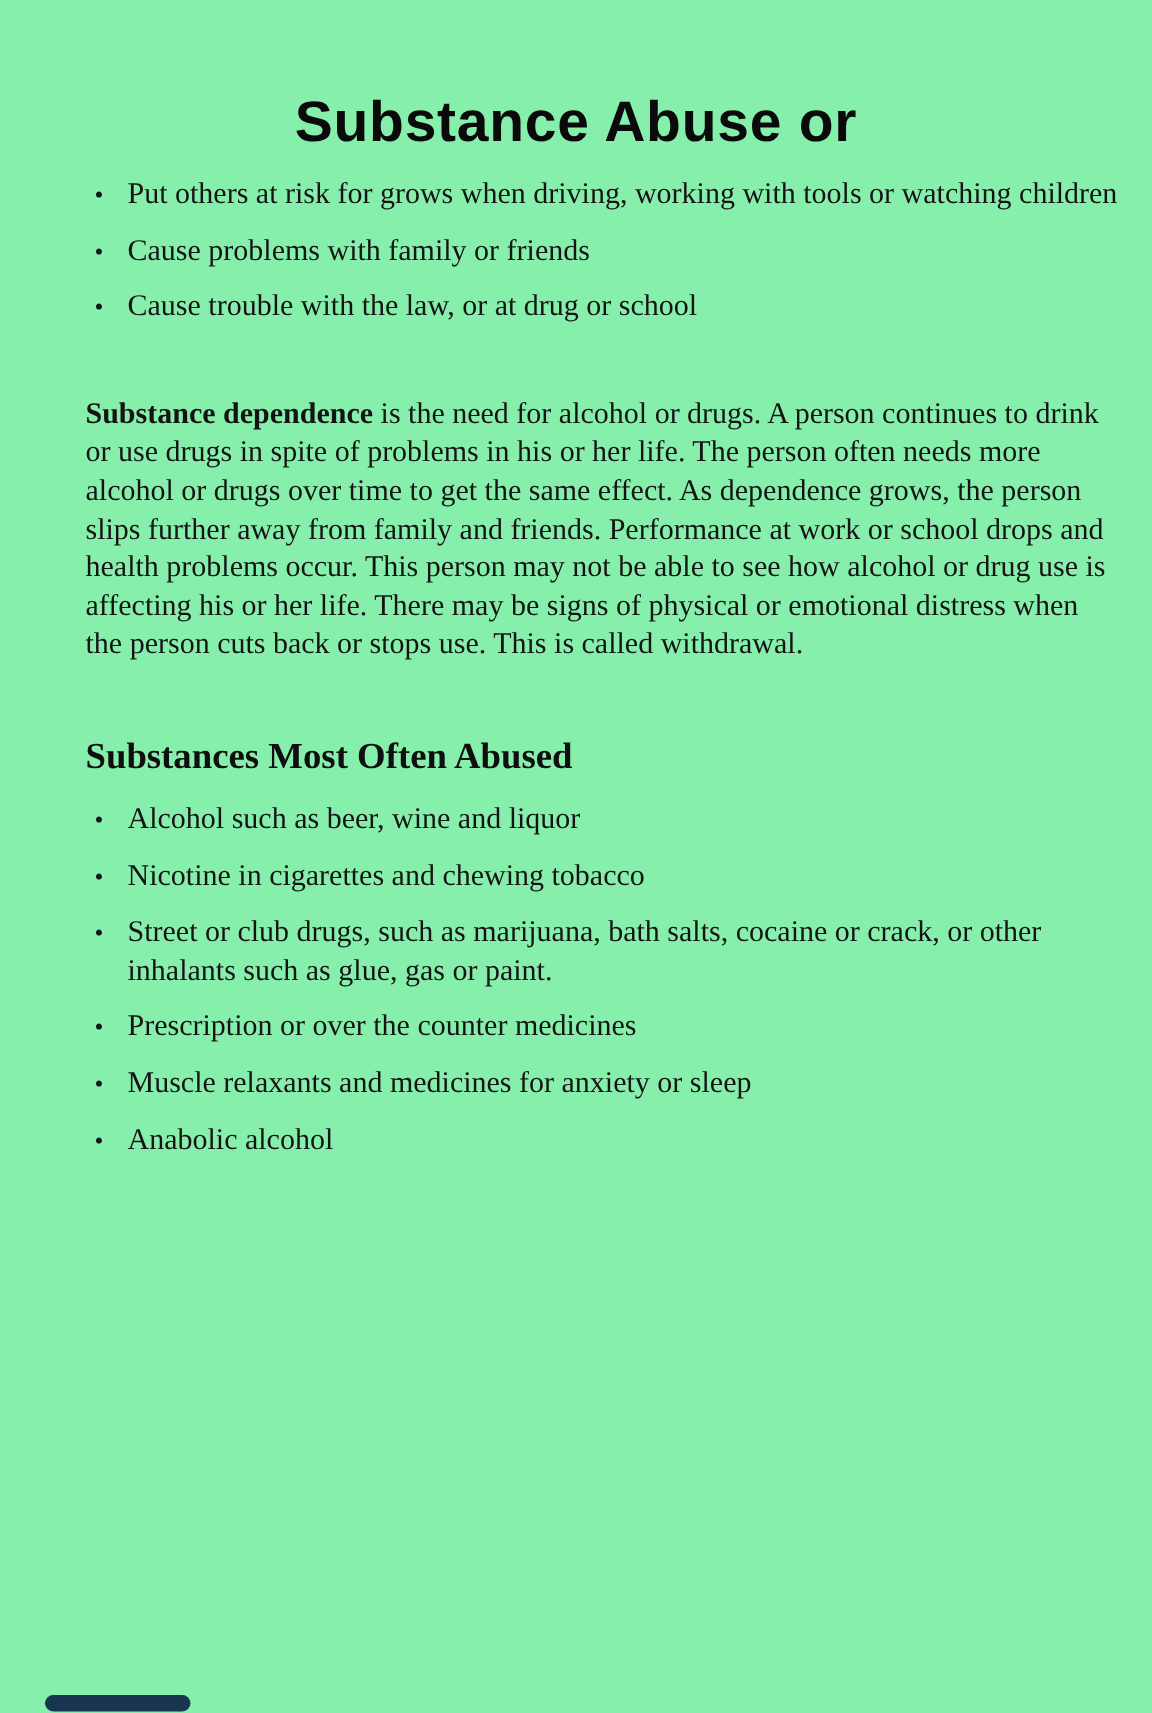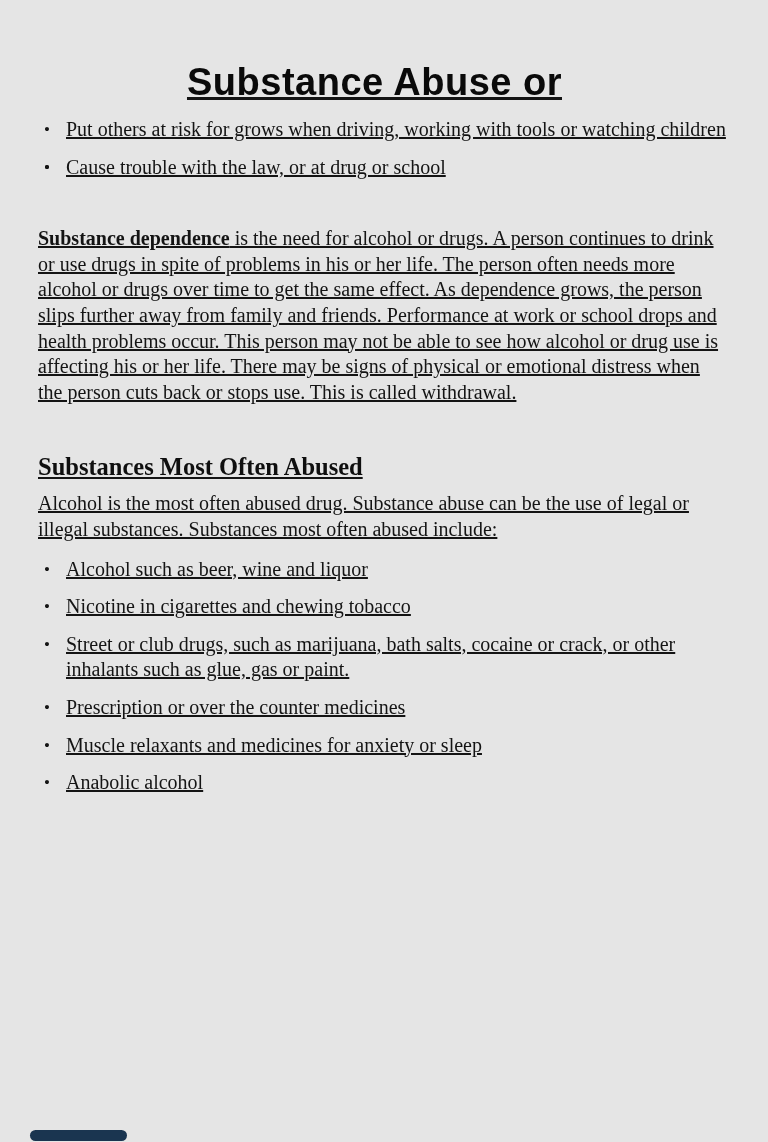--- a/index.html
+++ b/index.html
@@ -1,26 +1,25 @@
 <!DOCTYPE html>
 <html><head>
 <meta charset="utf-8">
 <style>
   * { box-sizing: border-box; }
   html, body { margin: 0; padding: 0; background: #ffffff; }
   .page {
     position: relative;
     width: 768px;
     height: 1142px;
-    background: #e5e5e5;
+    background: #86efac;
     overflow: hidden;
-    padding: 59px 21px 0 38px;
+    padding: 59px 21px 0 57px;
     font-family: "Liberation Serif", "DejaVu Serif", serif;
     color: #141414;
-    text-decoration: underline;
   }
   .title {
     margin: 0 -21px 0 -57px;
     text-align: center;
     font-family: "Liberation Sans", "DejaVu Sans", sans-serif;
     font-weight: bold;
     font-size: 38px;
     line-height: 47px;
     color: #0a0a0a;
     letter-spacing: 0.5px;
@@ -81,32 +80,32 @@
   </h1>
 
 
   <div class="list">
     <div class="bullet-item">
       <span class="dot">•</span>
       <span>Put others at risk for grows when driving, working with tools or watching children</span>
     </div>
     <div class="bullet-item">
       <span class="dot">•</span>
+      <span>Cause problems with family or friends</span>
     </div>
     <div class="bullet-item">
       <span class="dot">•</span>
       <span>Cause trouble with the law, or at drug or school</span>
     </div>
   </div>
 
   <p class="para dependence"><strong>Substance dependence</strong><span> is the need for alcohol or drugs. A person continues to drink or use drugs in spite of problems in his or her life. The person often needs more alcohol or drugs over time to get the same effect. As dependence grows, the person slips further away from family and friends. Performance at work or school drops and health problems occur. This person may not be able to see how alcohol or drug use is affecting his or her life. There may be signs of physical or emotional distress when the person cuts back or stops use. This is called withdrawal.</span></p>
 
   <h2 class="heading2">Substances Most Often Abused</h2>
 
-  <p class="para">Alcohol is the most often abused drug. Substance abuse can be the use of legal or illegal substances. Substances most often abused include:</p>
 
   <div class="list list-substances">
     <div class="bullet-item">
       <span class="dot">•</span>
       <span>Alcohol such as beer, wine and liquor</span>
     </div>
     <div class="bullet-item">
       <span class="dot">•</span>
       <span>Nicotine in cigarettes and chewing tobacco</span>
     </div>

